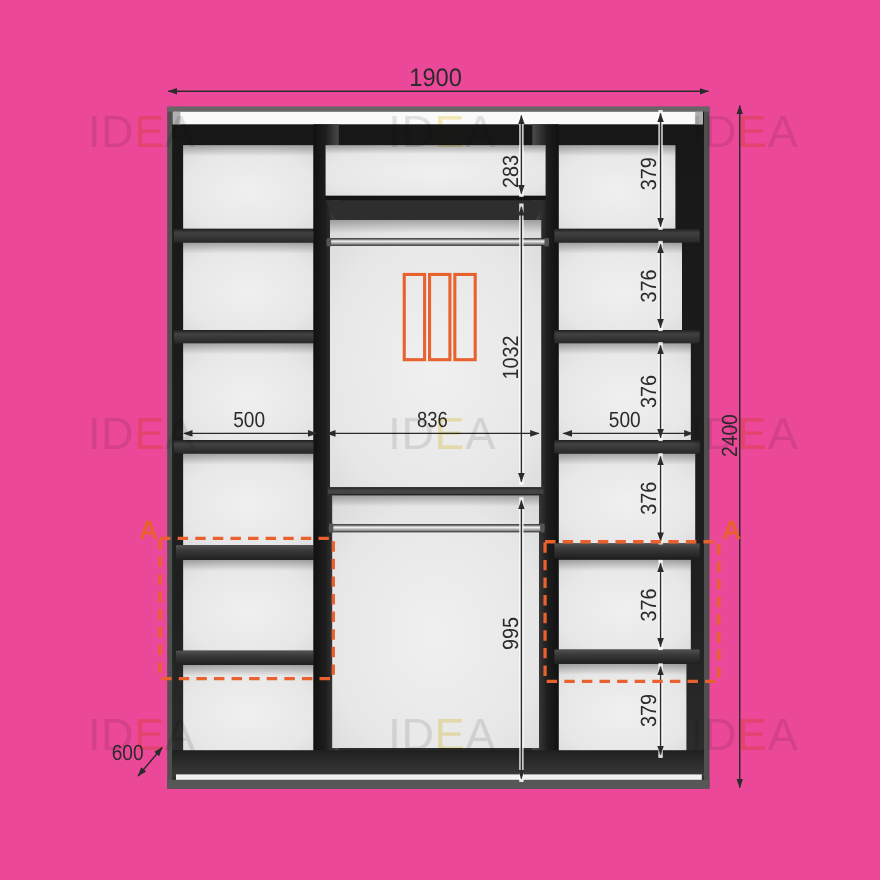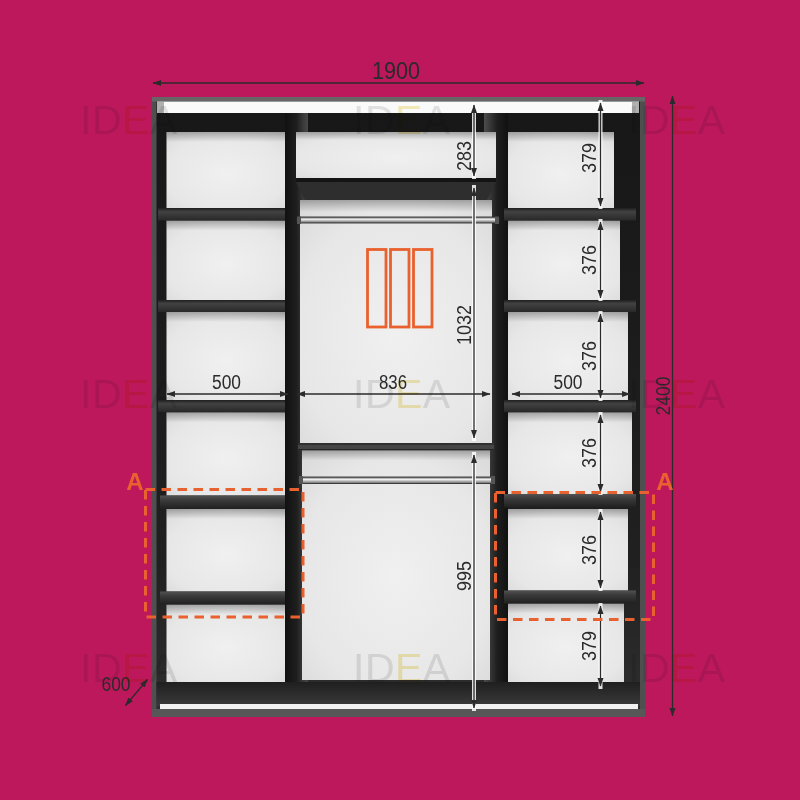--- a/index.html
+++ b/index.html
@@ -1,16 +1,16 @@
 <!DOCTYPE html>
 <html><head>
 <meta charset="utf-8">
 <style>
   html,body{margin:0;padding:0;background:#ffffff;}
-  .page{position:relative;width:800px;height:800px;background:#be185d;overflow:hidden;
+  .page{position:relative;width:800px;height:800px;background:#ec4899;overflow:hidden;
         font-family:"Liberation Sans",sans-serif;}
   svg{position:absolute;left:0;top:0;}
   text{font-family:"Liberation Sans",sans-serif;}
 </style>
 </head>
 <body>
 <div class="page">
 <svg width="800" height="800" viewBox="0 0 800 800">
 <defs>
   <linearGradient id="cav" x1="0" y1="0" x2="0" y2="1">

